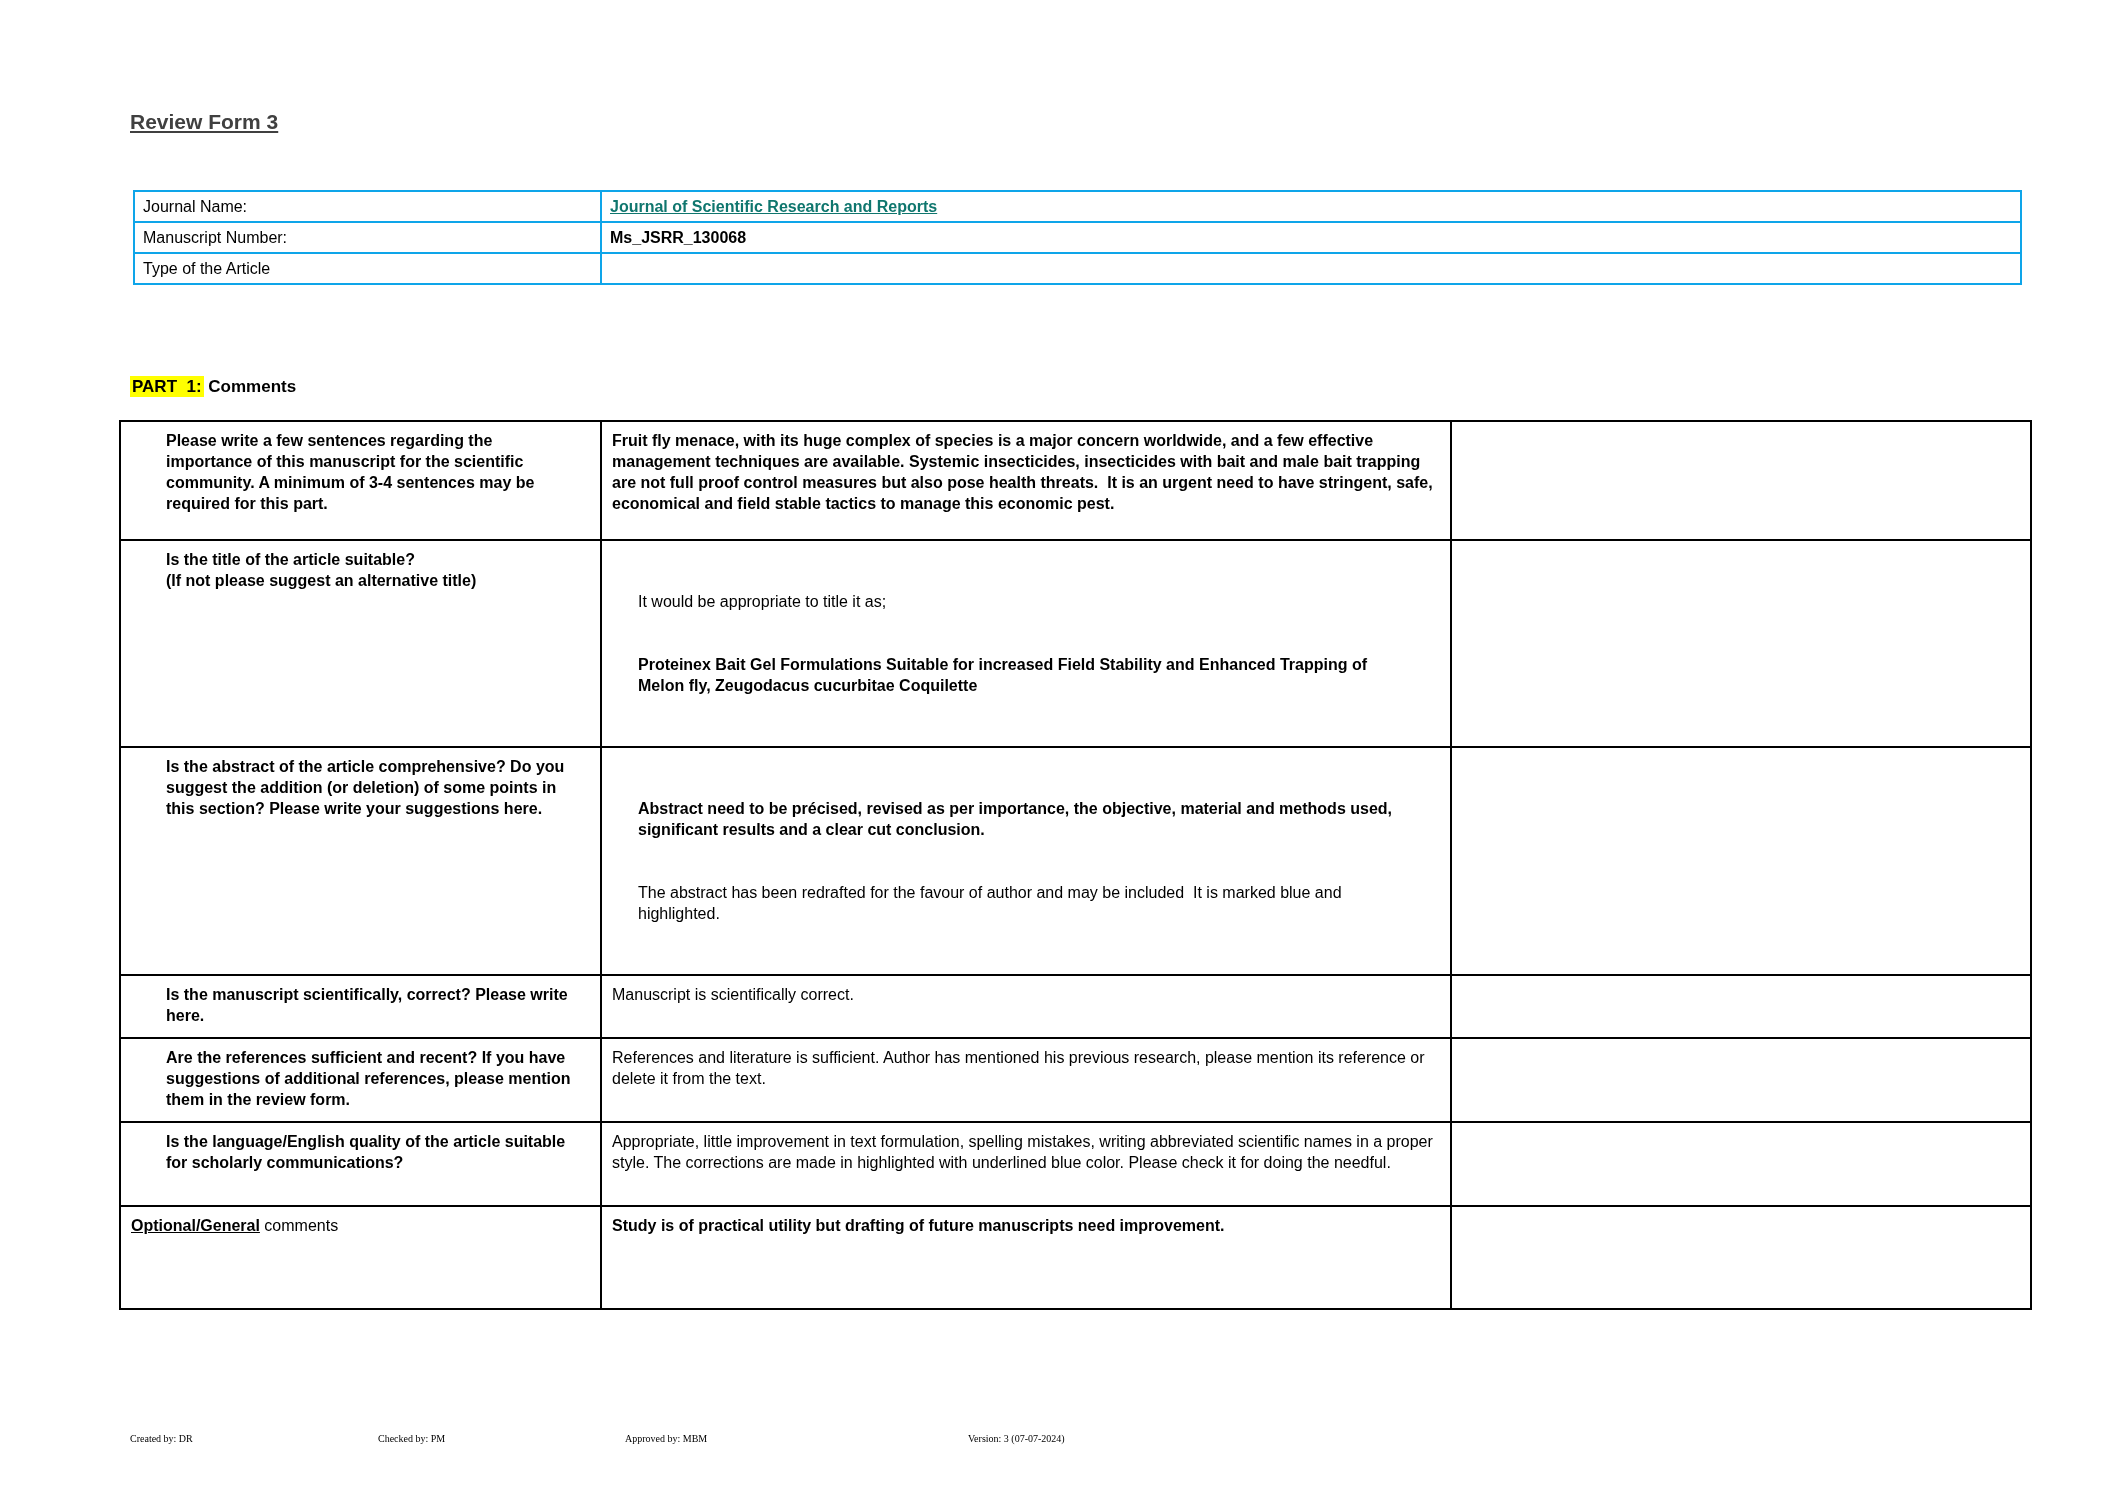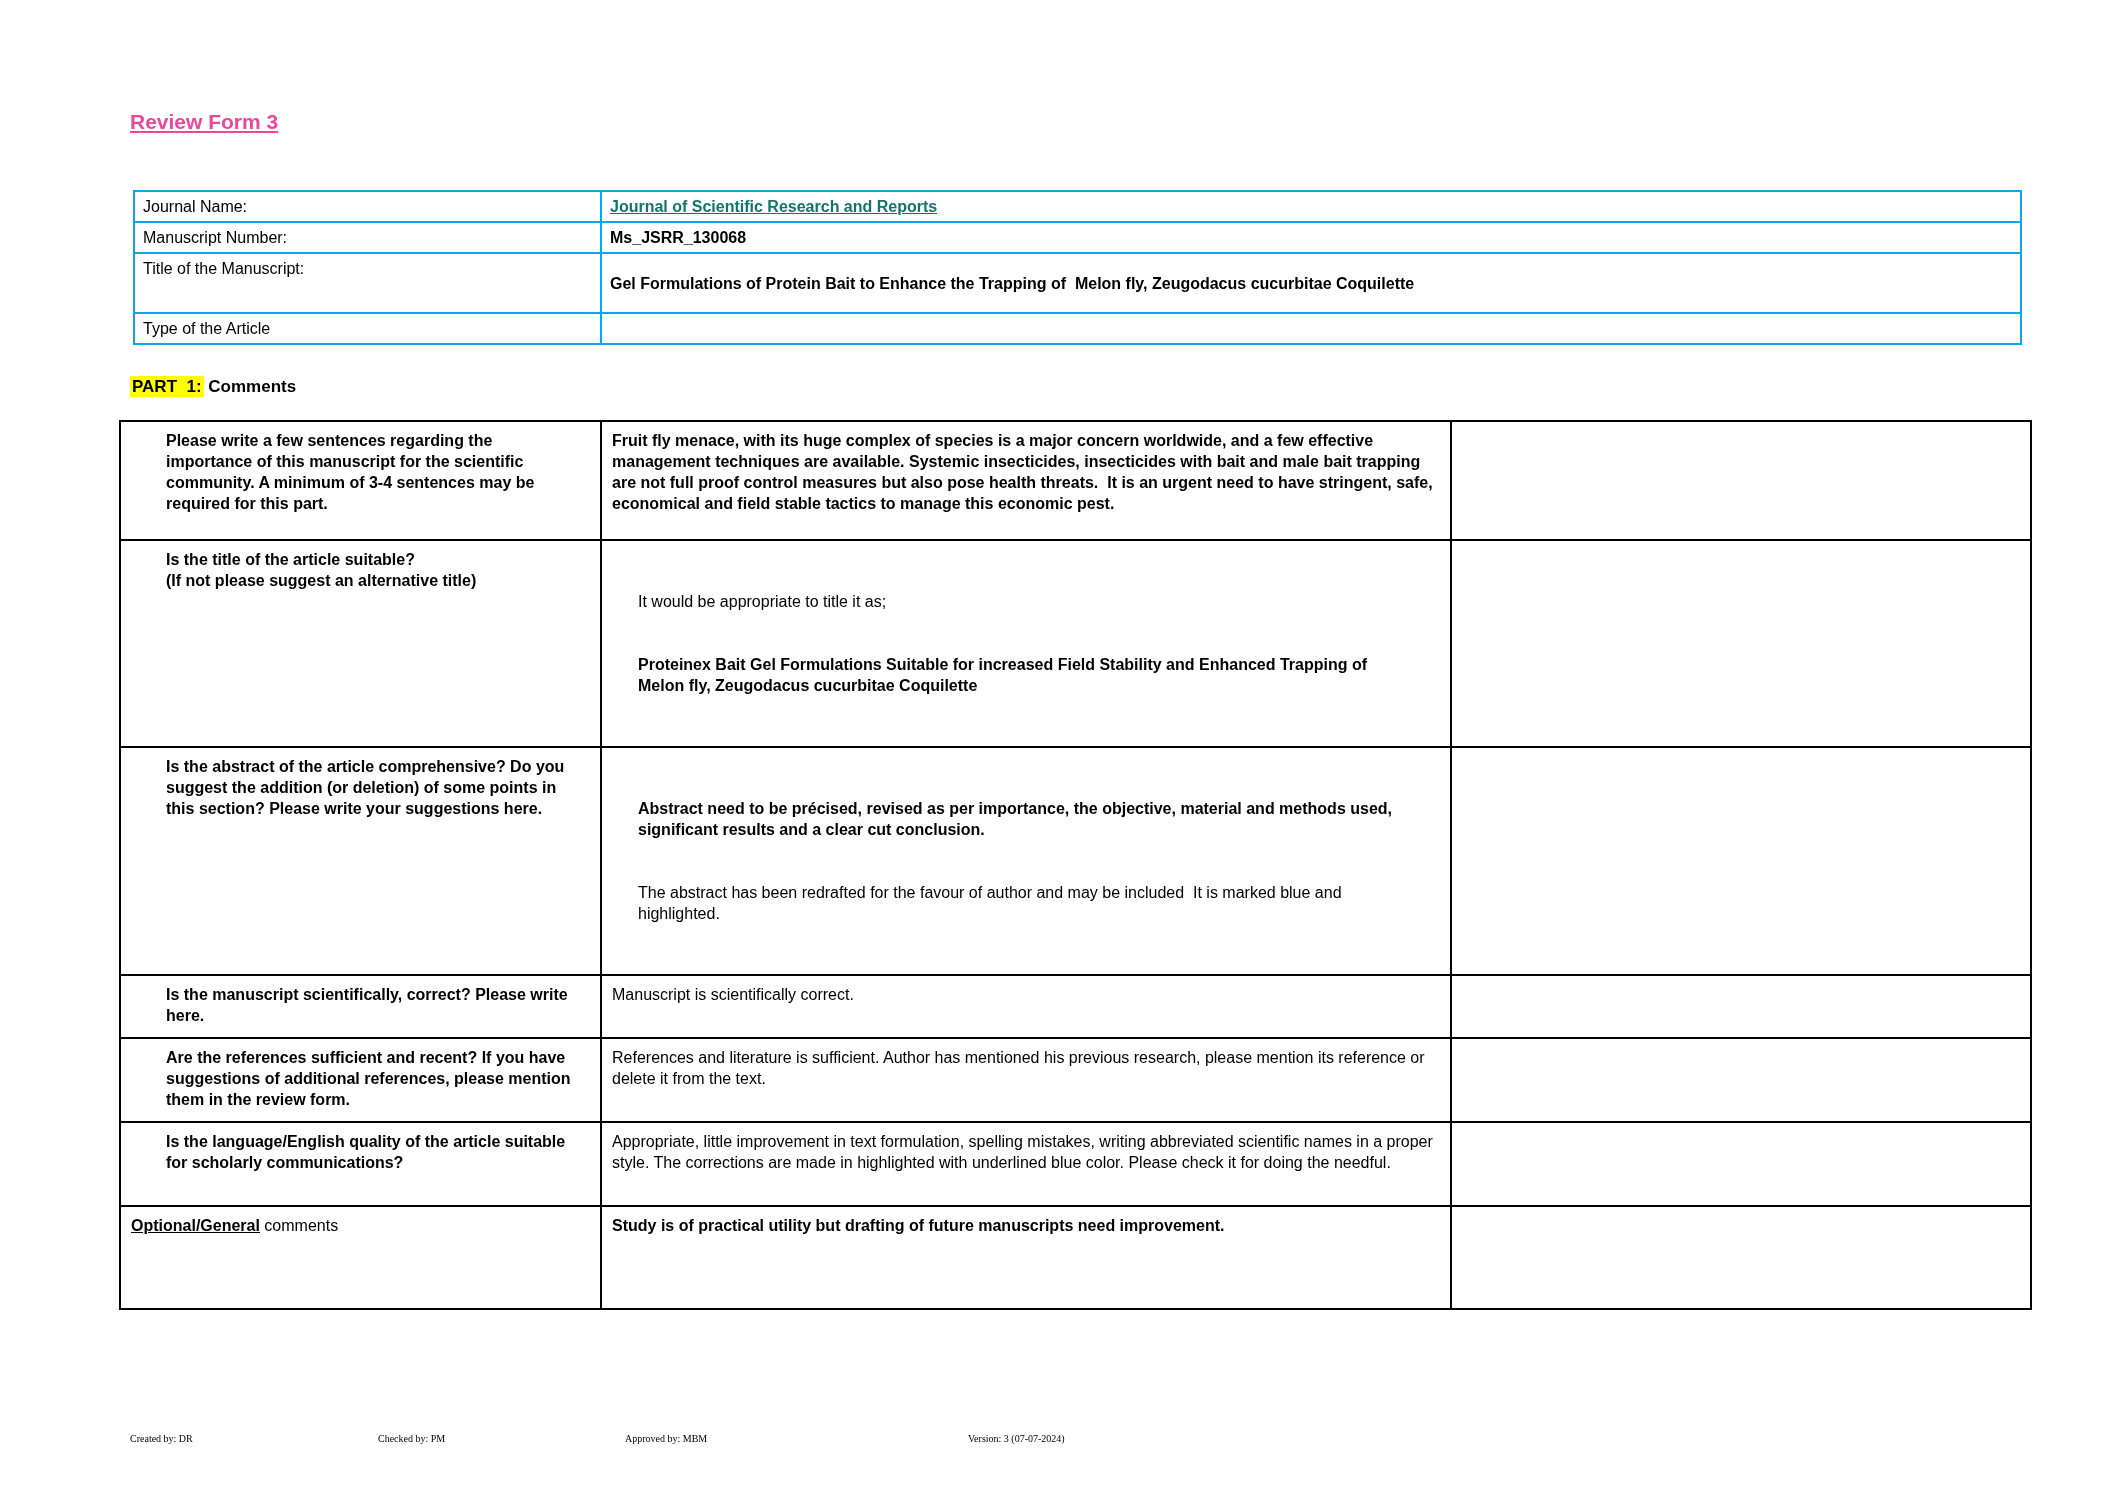--- a/index.html
+++ b/index.html
@@ -8,21 +8,21 @@
     width: 2117px; height: 1497px;
     position: relative;
     font-family: "Liberation Sans", sans-serif;
     color: #000;
   }
   .page { position: absolute; inset: 0; background: #fff; }
 
   .doc-title {
     position: absolute; left: 130px; top: 110px;
     font-size: 21px; font-weight: bold;
-    color: #ec4899; text-decoration: underline;
+    color: #404040; text-decoration: underline;
   }
 
   
   table { border-collapse: collapse; table-layout: fixed; }
   .info-table {
     position: absolute; left: 133px; top: 190px;
     width: 1889px;
   }
   .info-table td {
     border: 2px solid #0ea5e9;
@@ -115,24 +115,20 @@
   <table class="info-table">
     <tbody>
         <tr class="r-journal">
       <td class="label">Journal Name:</td>
       <td class="value"><span class="link">Journal of Scientific Research and Reports</span></td>
     </tr>
     <tr class="r-msnum">
       <td class="label">Manuscript Number:</td>
       <td class="value"><span class="bold">Ms_JSRR_130068</span></td>
     </tr>
-    <tr class="r-mstitle">
-      <td class="label">Title of the Manuscript:</td>
-      <td class="value"><span class="bold">Gel Formulations of Protein Bait to Enhance the Trapping of  Melon fly, Zeugodacus cucurbitae Coquilette</span></td>
-    </tr>
     <tr class="r-type">
       <td class="label">Type of the Article</td>
       <td class="value"></td>
     </tr>
   </tbody>
     </table>
 
   <div class="part1-heading">
     <span class="hl">PART  1:</span><span class="part-rest"> Comments</span>
   </div>

